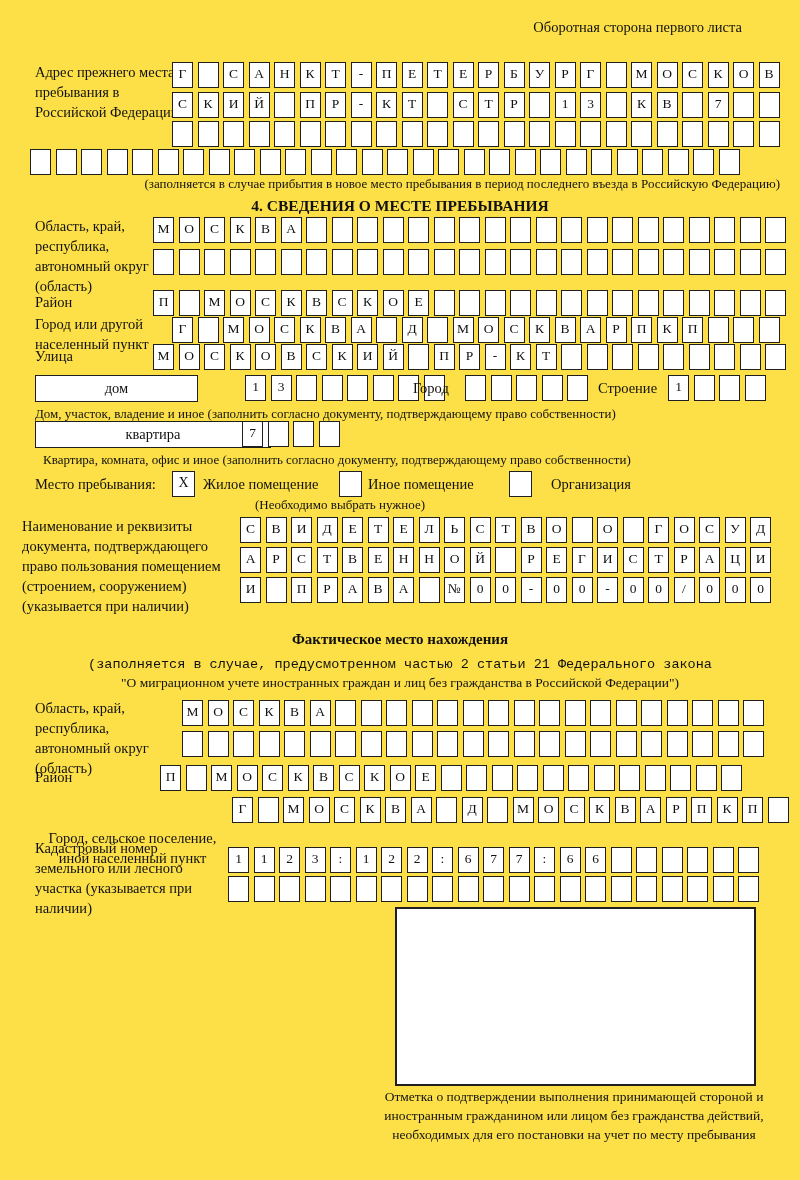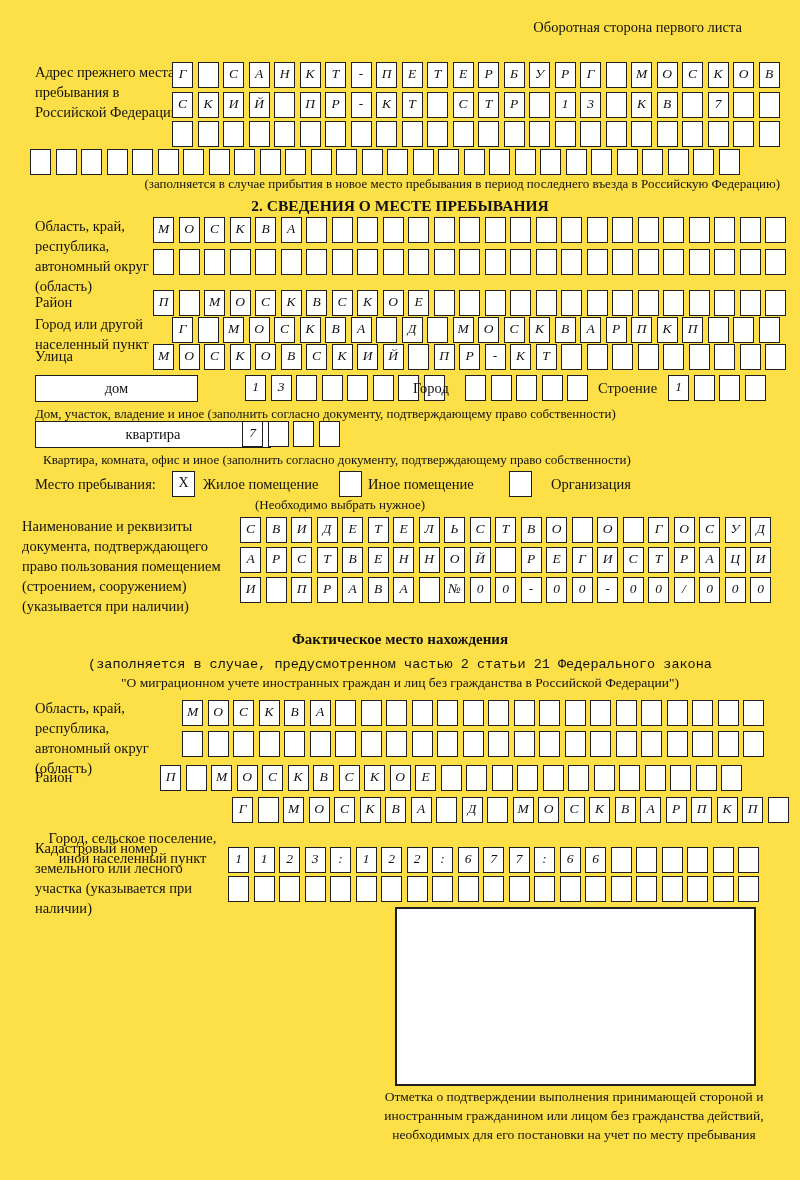--- a/index.html
+++ b/index.html
@@ -4,21 +4,21 @@
 <style>
   html,body{margin:0;padding:0;background:#fff;}
   body{font-family:"Liberation Serif","DejaVu Serif",serif;color:#111;}
   .page{position:relative;width:800px;height:1180px;background:#fde047;overflow:hidden;}
   .abs{position:absolute;}
   .label{font-size:14.5px;line-height:1.38;}
   .caption{font-size:13px;}
   .small{font-size:13.5px;}
   .title{font-weight:bold;font-size:15.5px;text-align:center;width:800px;}
   .center{text-align:center;}
-  .cellrow{position:absolute;white-space:nowrap;font-style:italic;}
+  .cellrow{position:absolute;white-space:nowrap;}
   .cell{display:inline-block;width:21px;height:26px;margin-right:4.5px;border:1.8px solid #1f1f1f;
         box-sizing:border-box;text-align:center;font-size:13.5px;line-height:22px;
         vertical-align:top;background:#fff;}
   .widebox{position:absolute;border:1.8px solid #1f1f1f;box-sizing:border-box;height:27px;
         text-align:center;font-size:14.5px;line-height:24px;background:#fff;}
   .checkbox{position:absolute;width:23px;height:26px;border:1.8px solid #1f1f1f;box-sizing:border-box;
         text-align:center;font-size:14px;line-height:22px;background:#fff;}
   .stamp{position:absolute;border:2px solid #1f1f1f;background:#fff;}
 </style>
 </head>
@@ -28,21 +28,21 @@
 
   <div class="abs small" style="top:19px;right:58px;font-size:14.5px;">Оборотная сторона первого листа</div>
 
   <div class="abs label" style="left:35px;top:62px;width:148px;">Адрес прежнего места пребывания в Российской Федерации</div>
   <div class="cellrow" style="left:172px;top:62px;"><span class="cell">Г</span><span class="cell"></span><span class="cell">С</span><span class="cell">А</span><span class="cell">Н</span><span class="cell">К</span><span class="cell">Т</span><span class="cell">-</span><span class="cell">П</span><span class="cell">Е</span><span class="cell">Т</span><span class="cell">Е</span><span class="cell">Р</span><span class="cell">Б</span><span class="cell">У</span><span class="cell">Р</span><span class="cell">Г</span><span class="cell"></span><span class="cell">М</span><span class="cell">О</span><span class="cell">С</span><span class="cell">К</span><span class="cell">О</span><span class="cell">В</span></div>
   <div class="cellrow" style="left:172px;top:92px;"><span class="cell">С</span><span class="cell">К</span><span class="cell">И</span><span class="cell">Й</span><span class="cell"></span><span class="cell">П</span><span class="cell">Р</span><span class="cell">-</span><span class="cell">К</span><span class="cell">Т</span><span class="cell"></span><span class="cell">С</span><span class="cell">Т</span><span class="cell">Р</span><span class="cell"></span><span class="cell">1</span><span class="cell">3</span><span class="cell"></span><span class="cell">К</span><span class="cell">В</span><span class="cell"></span><span class="cell">7</span><span class="cell"></span><span class="cell"></span></div>
   <div class="cellrow" style="left:172px;top:121px;"><span class="cell"></span><span class="cell"></span><span class="cell"></span><span class="cell"></span><span class="cell"></span><span class="cell"></span><span class="cell"></span><span class="cell"></span><span class="cell"></span><span class="cell"></span><span class="cell"></span><span class="cell"></span><span class="cell"></span><span class="cell"></span><span class="cell"></span><span class="cell"></span><span class="cell"></span><span class="cell"></span><span class="cell"></span><span class="cell"></span><span class="cell"></span><span class="cell"></span><span class="cell"></span><span class="cell"></span></div>
   <div class="cellrow" style="left:30px;top:149px;"><span class="cell"></span><span class="cell"></span><span class="cell"></span><span class="cell"></span><span class="cell"></span><span class="cell"></span><span class="cell"></span><span class="cell"></span><span class="cell"></span><span class="cell"></span><span class="cell"></span><span class="cell"></span><span class="cell"></span><span class="cell"></span><span class="cell"></span><span class="cell"></span><span class="cell"></span><span class="cell"></span><span class="cell"></span><span class="cell"></span><span class="cell"></span><span class="cell"></span><span class="cell"></span><span class="cell"></span><span class="cell"></span><span class="cell"></span><span class="cell"></span><span class="cell"></span></div>
   <div class="abs caption center" style="left:20px;top:176px;width:760px;text-align:right;">(заполняется в случае прибытия в новое место пребывания в период последнего въезда в Российскую Федерацию)</div>
 
-  <div class="abs title" style="left:0;top:197px;">2. СВЕДЕНИЯ О МЕСТЕ ПРЕБЫВАНИЯ</div>
+  <div class="abs title" style="left:0;top:197px;">4. СВЕДЕНИЯ О МЕСТЕ ПРЕБЫВАНИЯ</div>
 
   <div class="abs label" style="left:35px;top:216px;width:122px;">Область, край, республика, автономный округ (область)</div>
   <div class="cellrow" style="left:153px;top:217px;"><span class="cell">М</span><span class="cell">О</span><span class="cell">С</span><span class="cell">К</span><span class="cell">В</span><span class="cell">А</span><span class="cell"></span><span class="cell"></span><span class="cell"></span><span class="cell"></span><span class="cell"></span><span class="cell"></span><span class="cell"></span><span class="cell"></span><span class="cell"></span><span class="cell"></span><span class="cell"></span><span class="cell"></span><span class="cell"></span><span class="cell"></span><span class="cell"></span><span class="cell"></span><span class="cell"></span><span class="cell"></span><span class="cell"></span></div>
   <div class="cellrow" style="left:153px;top:249px;"><span class="cell"></span><span class="cell"></span><span class="cell"></span><span class="cell"></span><span class="cell"></span><span class="cell"></span><span class="cell"></span><span class="cell"></span><span class="cell"></span><span class="cell"></span><span class="cell"></span><span class="cell"></span><span class="cell"></span><span class="cell"></span><span class="cell"></span><span class="cell"></span><span class="cell"></span><span class="cell"></span><span class="cell"></span><span class="cell"></span><span class="cell"></span><span class="cell"></span><span class="cell"></span><span class="cell"></span><span class="cell"></span></div>
 
   <div class="abs label" style="left:35px;top:292px;">Район</div>
   <div class="cellrow" style="left:153px;top:290px;"><span class="cell">П</span><span class="cell"></span><span class="cell">М</span><span class="cell">О</span><span class="cell">С</span><span class="cell">К</span><span class="cell">В</span><span class="cell">С</span><span class="cell">К</span><span class="cell">О</span><span class="cell">Е</span><span class="cell"></span><span class="cell"></span><span class="cell"></span><span class="cell"></span><span class="cell"></span><span class="cell"></span><span class="cell"></span><span class="cell"></span><span class="cell"></span><span class="cell"></span><span class="cell"></span><span class="cell"></span><span class="cell"></span><span class="cell"></span></div>
 
   <div class="abs label" style="left:35px;top:314px;width:150px;">Город или другой населенный пункт</div>
   <div class="cellrow" style="left:172px;top:317px;"><span class="cell">Г</span><span class="cell"></span><span class="cell">М</span><span class="cell">О</span><span class="cell">С</span><span class="cell">К</span><span class="cell">В</span><span class="cell">А</span><span class="cell"></span><span class="cell">Д</span><span class="cell"></span><span class="cell">М</span><span class="cell">О</span><span class="cell">С</span><span class="cell">К</span><span class="cell">В</span><span class="cell">А</span><span class="cell">Р</span><span class="cell">П</span><span class="cell">К</span><span class="cell">П</span><span class="cell"></span><span class="cell"></span><span class="cell"></span></div>

